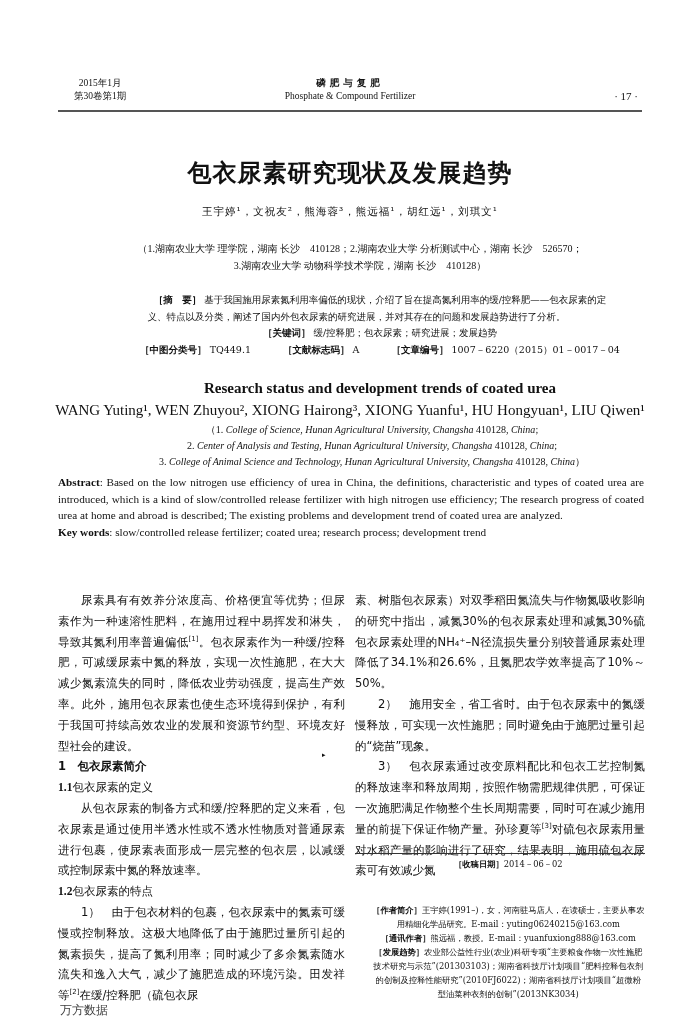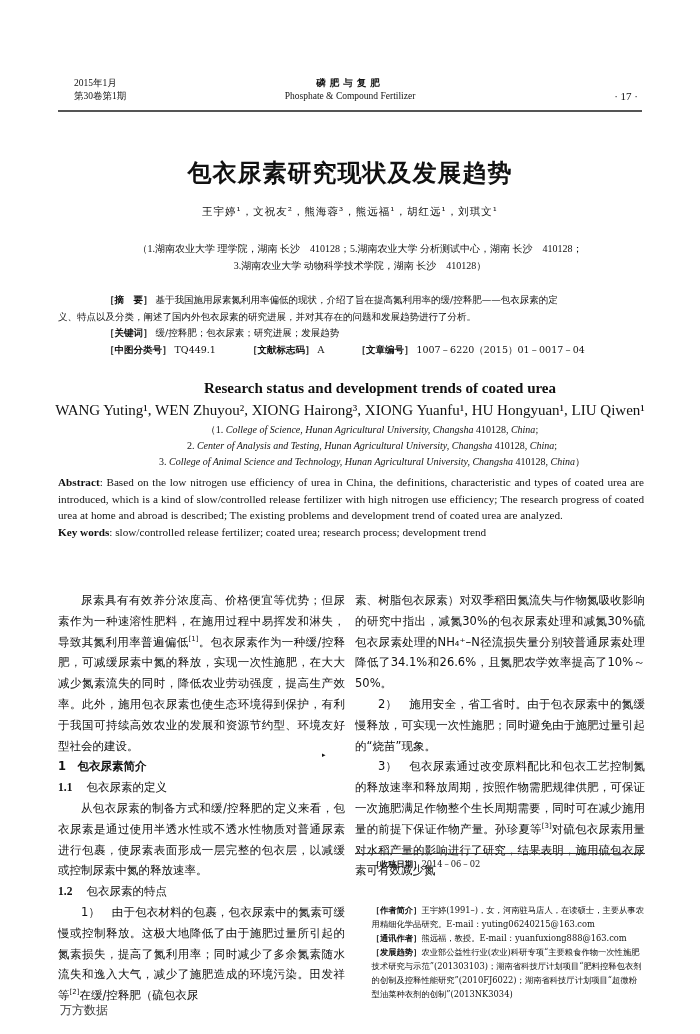--- a/index.html
+++ b/index.html
@@ -1,20 +1,20 @@
 <!DOCTYPE html>
 <html><head>
 <meta charset="utf-8">
 <style>
   html, body { margin: 0; padding: 0; background: #ffffff; }
   body {
     width: 700px; height: 1034px; position: relative; overflow: hidden;
     color: #111; font-family: "DejaVu Serif", serif;
   }
-  .abs { position: absolute; }
+  .abs { position: absolute; text-align: center; }
   
   .hdr-left { left: 74px; top: 77px; font-size: 9.5px; line-height: 13px; font-family: "Liberation Serif", serif; }
   .hdr-center { left: 0; width: 700px; top: 77px; text-align: center; font-size: 9.5px; line-height: 13px; font-family: "Liberation Serif", serif; }
   .hdr-center .cn { font-weight: bold; letter-spacing: 4px; }
   .hdr-page { right: 62px; top: 90px; font-size: 11px; font-family: "Liberation Serif", serif; }
   .hdr-rule { left: 58px; top: 110px; width: 584px; height: 2px; background: #555; }
 
   .title { left: 0; width: 700px; top: 157px; text-align: center; font-size: 24px; font-weight: bold; font-family: "DejaVu Sans", sans-serif; letter-spacing: 1px; }
   .authors-cn { left: 0; width: 700px; top: 205px; text-align: center; font-size: 10.5px; letter-spacing: 1px; }
   .affil-cn { left: 60px; width: 600px; top: 240px; text-align: center; font-size: 10px; line-height: 17px; font-family: "Liberation Serif", serif; }
@@ -34,21 +34,21 @@
 
   .en-abs { left: 58px; width: 586px; top: 474px; font-size: 11.2px; line-height: 16.5px; font-family: "Liberation Serif", serif; text-align: justify; }
   .en-abs b { font-weight: bold; }
 
   .col { font-size: 11.5px; line-height: 20.8px; font-family: "DejaVu Sans", sans-serif; text-align: justify; }
   .col-left { left: 58px; width: 287px; top: 590px; }
   .col-right { left: 355px; width: 290px; top: 590px; }
   .para-indent { text-indent: 2em; }
   .sec1 { font-weight: bold; }
   .sec2 { font-family: "DejaVu Serif", serif; }
-  .sec2 .num { font-weight: bold; font-family: "Liberation Serif", serif; margin-right: 14px; }
+  .sec2 .num { font-weight: bold; font-family: "Liberation Serif", serif; }
   sup { font-size: 7px; line-height: 0; }
 
   .fn-rule { left: 355px; top: 853px; width: 290px; height: 1px; background: #333; }
   .footnotes { left: 355px; width: 290px; top: 857px; font-size: 8.3px; line-height: 14px; font-family: "DejaVu Serif", serif; }
   .footnotes .ind { padding-left: 2em; }
   .footnotes .lb { font-weight: bold; font-family: "DejaVu Sans", sans-serif; }
 
   .watermark { left: 60px; top: 1002px; font-size: 12px; font-family: "DejaVu Sans", sans-serif; color: #404040; }
   .stray { left: 322px; top: 751px; font-size: 7px; }
 </style>
@@ -62,21 +62,21 @@
 <div class="abs hdr-center">
   <div class="cn">磷肥与复肥</div>
   <div>Phosphate &amp; Compound Fertilizer</div>
 </div>
 <div class="abs hdr-page">· 17 ·</div>
 <div class="abs hdr-rule"></div>
 
 <div class="abs title">包衣尿素研究现状及发展趋势</div>
 <div class="abs authors-cn">王宇婷¹，文祝友²，熊海蓉³，熊远福¹，胡红远¹，刘琪文¹</div>
 <div class="abs affil-cn">
-  <div>（1.湖南农业大学 理学院，湖南 长沙　410128；5.湖南农业大学 分析测试中心，湖南 长沙　410128；</div>
+  <div>（1.湖南农业大学 理学院，湖南 长沙　410128；2.湖南农业大学 分析测试中心，湖南 长沙　526570；</div>
   <div>3.湖南农业大学 动物科学技术学院，湖南 长沙　410128）</div>
 </div>
 
 <div class="abs abs-cn">
   <div class="line first">
     <span class="lbl">［摘　要］</span>
     <span>基于我国施用尿素氮利用率偏低的现状，介绍了旨在提高氮利用率的缓/控释肥——包衣尿素的定</span>
   </div>
   <div class="line cont">义、特点以及分类，阐述了国内外包衣尿素的研究进展，并对其存在的问题和发展趋势进行了分析。</div>
   <div class="line indent">

